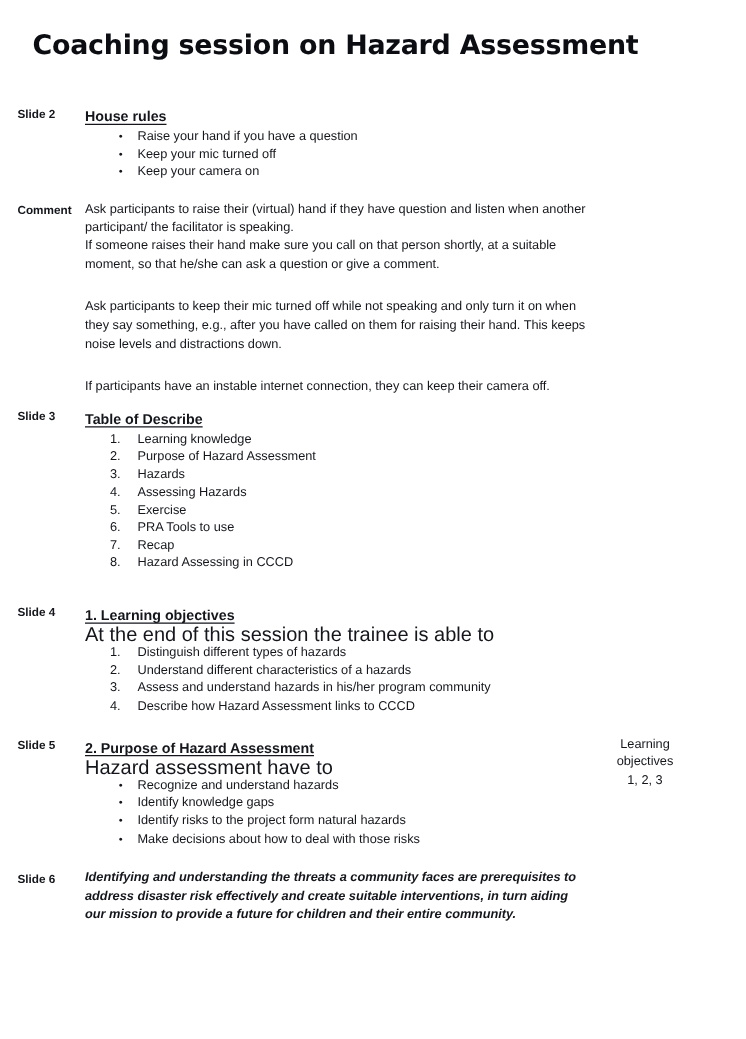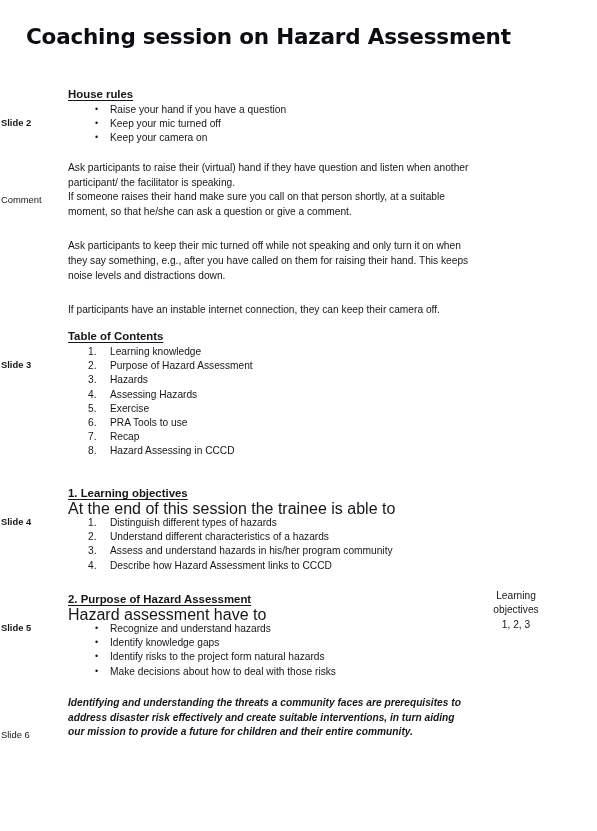--- a/index.html
+++ b/index.html
@@ -39,32 +39,31 @@
   }
 
   
   .section {
     position: absolute;
     left: 0;
     width: 597px;
   }
   .slide-label {
     position: absolute;
-    left: 1px;
+    left: 14px;
     top: 0;
     width: 52px;
     font-size: 9.4px;
     font-weight: bold;
     line-height: 13px;
     color: #14161c;
     white-space: nowrap;
-    margin-top: 32px;
   }
   .slide-label.regular {
-    font-weight: normal;
+    font-weight: bold;
   }
   .section-body {
     margin-left: 68px;
     padding-right: 90px;
   }
 
   .sec-heading {
     font-size: 11.4px;
     font-weight: bold;
     line-height: 15px;
@@ -184,21 +183,21 @@
       </p>
       <p class="para gap-before">
         <span class="nowrap">If participants have an instable internet connection, they can keep their camera off.</span>
       </p>
     </div>
   </div>
 
   <div class="section" style="top:326px;">
     <div class="slide-label">Slide 3</div>
     <div class="section-body">
-      <div class="sec-heading">Table of Contents</div>
+      <div class="sec-heading">Table of Describe</div>
       <ol class="numbers">
         <li>
           <span class="num-mark">1.</span>
           <span>Learning knowledge</span>
         </li>
         <li>
           <span class="num-mark">2.</span>
           <span>Purpose of Hazard Assessment</span>
         </li>
         <li>

